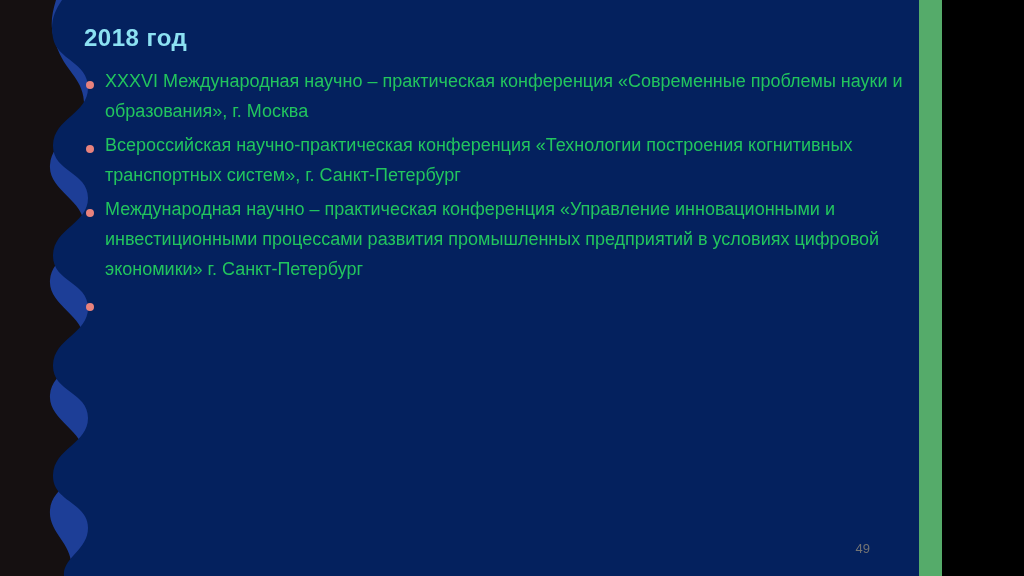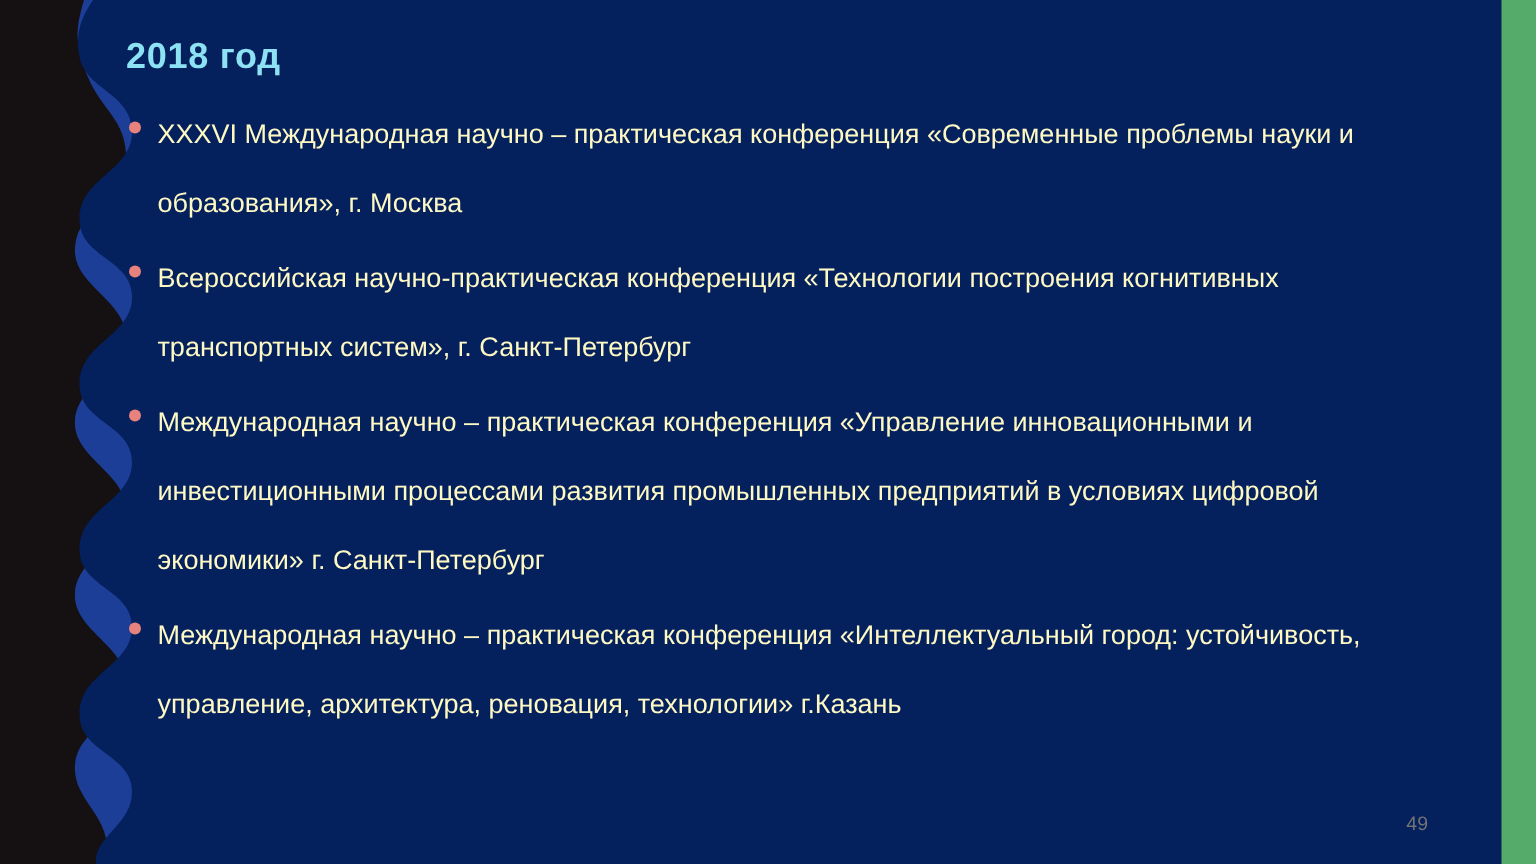--- a/index.html
+++ b/index.html
@@ -2,25 +2,26 @@
 <html><head>
 <meta charset="utf-8">
 <style>
   html, body {
     margin: 0;
     padding: 0;
     background: #000;
   }
   .slide {
     position: relative;
-    width: 1024px;
+    width: 928px;
     height: 576px;
     background: #151011;
     overflow: hidden;
     font-family: "Liberation Sans", sans-serif;
+    padding-left: 14px;
   }
   .wave-layer {
     position: absolute;
     top: 0;
     left: 0;
     width: 1024px;
     height: 576px;
     display: block;
   }
   .stripe {
@@ -45,23 +46,23 @@
     margin: 0 0 14px 0;
   }
   .bullet-list {
     list-style: none;
     margin: 0;
     padding: 0;
   }
   .bullet-item {
     position: relative;
     padding-left: 21px;
-    color: #fef9c3;
+    color: #22c55e;
     font-size: 18px;
-    line-height: 46px;
+    line-height: 30px;
     margin-bottom: 4px;
   }
   .bullet-dot {
     position: absolute;
     left: 2px;
     top: 15px;
     width: 8px;
     height: 8px;
     border-radius: 50%;
     background: #e8827d;
@@ -128,20 +129,19 @@
       <li class="bullet-item">
         <span class="bullet-dot"></span>
         <span>Всероссийская научно-практическая конференция «Технологии построения когнитивных транспортных систем», г. Санкт-Петербург</span>
       </li>
       <li class="bullet-item">
         <span class="bullet-dot"></span>
         <span>Международная научно – практическая  конференция «Управление инновационными и инвестиционными процессами развития промышленных предприятий в условиях цифровой экономики» г. Санкт-Петербург</span>
       </li>
       <li class="bullet-item">
         <span class="bullet-dot"></span>
-        <span>Международная научно – практическая  конференция «Интеллектуальный город: устойчивость, управление, архитектура, реновация, технологии» г.Казань</span>
       </li>
     </ul>
   </div>
 
   <div class="page-number">49</div>
 
 </div>
 
 </body></html>

